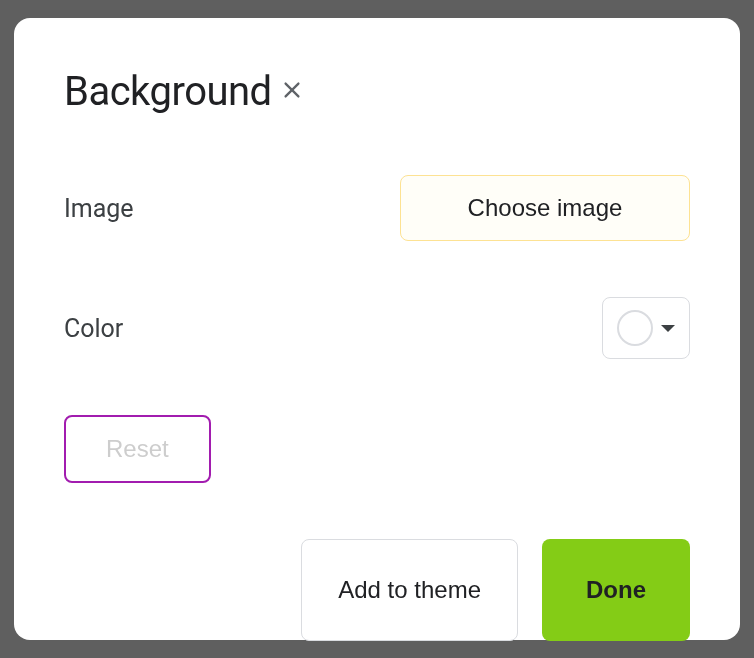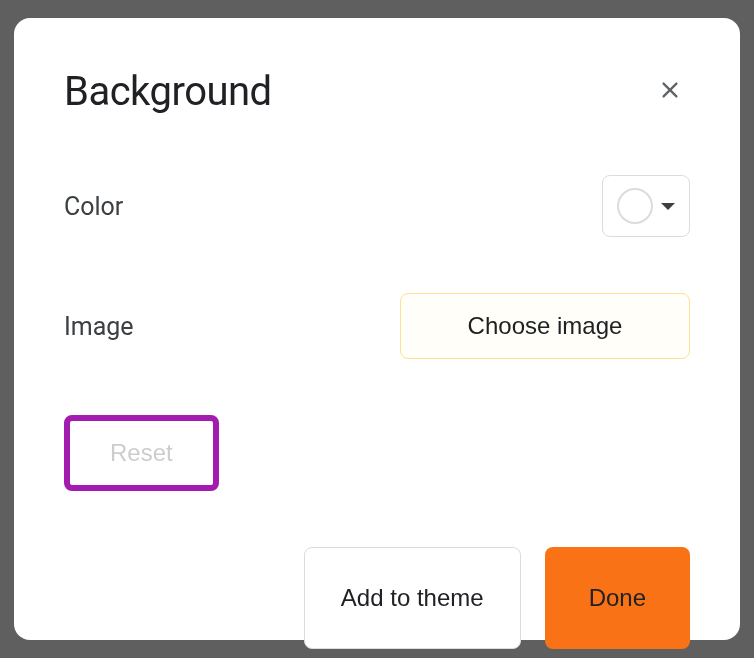--- a/index.html
+++ b/index.html
@@ -20,21 +20,21 @@
       background: #ffffff;
       border-radius: 16px;
       width: 726px;
       height: 622px;
       padding: 50px;
       display: flex;
       flex-direction: column;
     }
     .dialog-header {
       display: flex;
-      justify-content: space-between;
+      justify-content: flex-start;
       align-items: center;
       margin-bottom: 60px;
     }
     .dialog-title {
       font-size: 40px;
       font-weight: 400;
       color: #202124;
       letter-spacing: -0.5px;
     }
     .close-btn {
@@ -88,21 +88,21 @@
       background: #fffef8;
       color: #202124;
       font-size: 24px;
       font-weight: 500;
       padding: 18px 32px;
       border-radius: 8px;
       cursor: pointer;
       min-width: 290px;
     }
     .reset-btn {
-      border: 6px solid #a21caf;
+      border: 2px solid #a21caf;
       background: #ffffff;
       color: #cdcdcd;
       font-size: 24px;
       font-weight: 500;
       padding: 18px 40px;
       border-radius: 8px;
       cursor: pointer;
     }
     .dialog-footer {
       margin-top: auto;
@@ -115,24 +115,24 @@
       background: #ffffff;
       color: #202124;
       font-size: 24px;
       font-weight: 500;
       padding: 36px 36px;
       border-radius: 8px;
       cursor: pointer;
     }
     .done-btn {
       border: none;
-      background: #f97316;
+      background: #84cc16;
       color: #202124;
       font-size: 24px;
-      font-weight: 400;
+      font-weight: 700;
       padding: 20px 44px;
       border-radius: 8px;
       cursor: pointer;
     }
   </style>
 </head>
 <body>
 
 <div class="dialog">
   <div class="dialog-header">
@@ -141,30 +141,30 @@
       <span>
         <svg width="22" height="22" viewBox="0 0 24 24" fill="none" stroke="#5f6368" stroke-width="2.5" stroke-linecap="round">
           <line x1="5" y1="5" x2="19" y2="19"></line>
           <line x1="19" y1="5" x2="5" y2="19"></line>
         </svg>
       </span>
     </button>
   </div>
 
   <div class="option-row">
+    <span class="option-label">Image</span>
+    <button class="choose-image-btn">Choose image</button>
+  </div>
+
+  <div class="option-row">
     <span class="option-label">Color</span>
     <button class="color-picker">
       <span class="color-swatch"></span>
       <span class="dropdown-arrow"></span>
     </button>
-  </div>
-
-  <div class="option-row">
-    <span class="option-label">Image</span>
-    <button class="choose-image-btn">Choose image</button>
   </div>
 
   <div class="option-row">
     <button class="reset-btn">Reset</button>
   </div>
 
   <div class="dialog-footer">
     <button class="add-theme-btn">Add to theme</button>
     <button class="done-btn">Done</button>
   </div>

